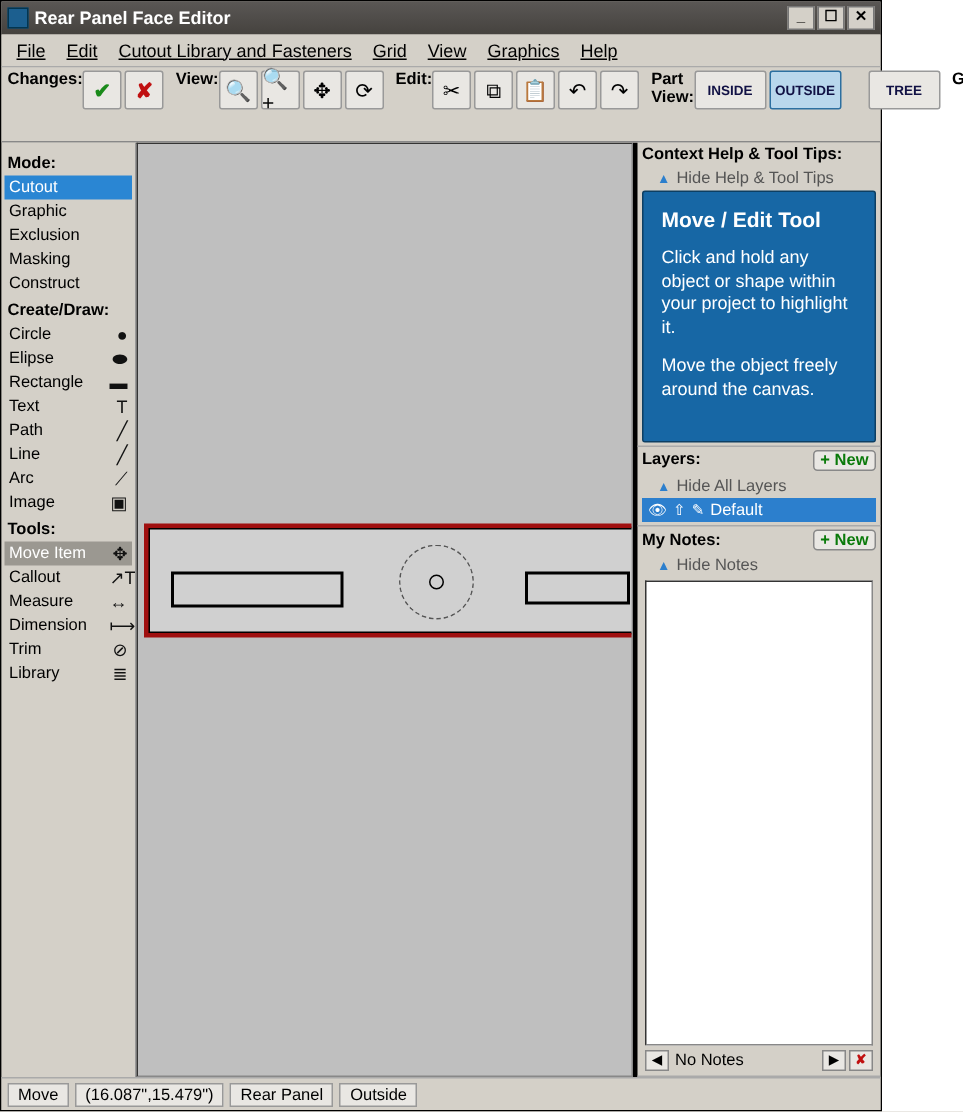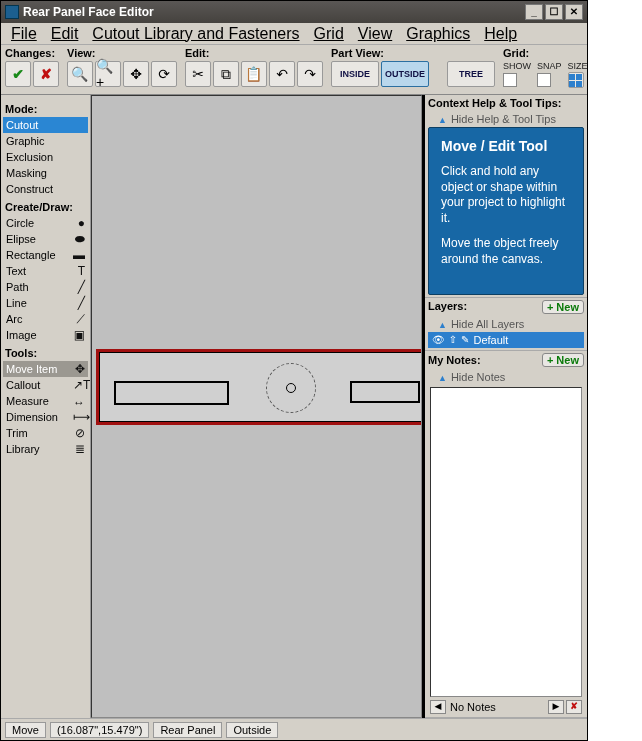--- a/index.html
+++ b/index.html
@@ -2,25 +2,25 @@
 <html><head>
 <meta charset="utf-8">
 <style>
   * { box-sizing: border-box; margin: 0; padding: 0; font-family: Arial, Helvetica, sans-serif; }
   body { background: #fff; }
   .window { width: 588px; height: 741px; border: 1px solid #000; background: #d4d0c8; display: flex; flex-direction: column; position: relative; }
   .titlebar { height: 22px; background: linear-gradient(#5a5755,#45423e); color: #fff; display:flex; align-items:center; padding: 0 4px; font-size: 12px; font-weight: bold; }
   .titlebar .app-icon { width:14px; height:14px; margin-right:4px; background:#1c5f8f; display:inline-block; border:1px solid #03354f; }
   .titlebar .spacer { flex:1; }
   .titlebar .winbtn { width:18px; height:16px; background:#d4d0c8; border:1px solid #777; margin-left:2px; color:#000; font-size:10px; text-align:center; line-height:14px; }
-  .menubar { height: 22px; background:#d4d0c8; display:flex; align-items:center; font-size:16px; padding: 0 4px; gap: 2px; border-bottom:1px solid #aaa;}
+  .menubar { height: 22px; background:#d4d0c8; display:flex; align-items:center; font-size:12px; padding: 0 4px; gap: 2px; border-bottom:1px solid #aaa;}
   .menuitem { padding: 2px 6px; cursor:pointer; }
   .menuitem span.u { text-decoration: underline; }
   .toolbar-row { height: 50px; background:#d4d0c8; display:flex; align-items:flex-start; padding:2px 4px 0 4px; font-size:12px; border-bottom:1px solid #888;}
-  .tool-group { display:flex; flex-direction:column; margin-right:8px; }
+  .tool-group { display:flex; flex-direction:row; margin-right:8px; }
   .tool-group .group-label { font-weight:bold; font-size:11px; margin-bottom:2px;}
   .tool-group .btns { display:flex; gap:2px; }
   .tbtn { width:26px; height:26px; background:#e9e7e3; border:1px solid #999; border-radius:2px; display:flex; align-items:center; justify-content:center; font-size:14px; cursor:pointer;}
   .tbtn.sel { background:#b9d7ec; border-color:#2c6fa0;}
   .tbtn.wide { width:48px; font-size:9px; font-weight:bold; color:#114; line-height:10px; text-align:center;}
   .tbtn.green { color:#1a8a1a; font-weight:bold;}
   .tbtn.red { color:#c01010; font-weight:bold;}
   .tbtn .foursq { display:grid;grid-template-columns:repeat(2,6px);grid-template-rows:repeat(2,6px);gap:1px;}
   .tbtn .foursq div{background:#2c7fcd;}
   .grid-row { display:flex; gap:6px; font-size:9px; color:#222;}

